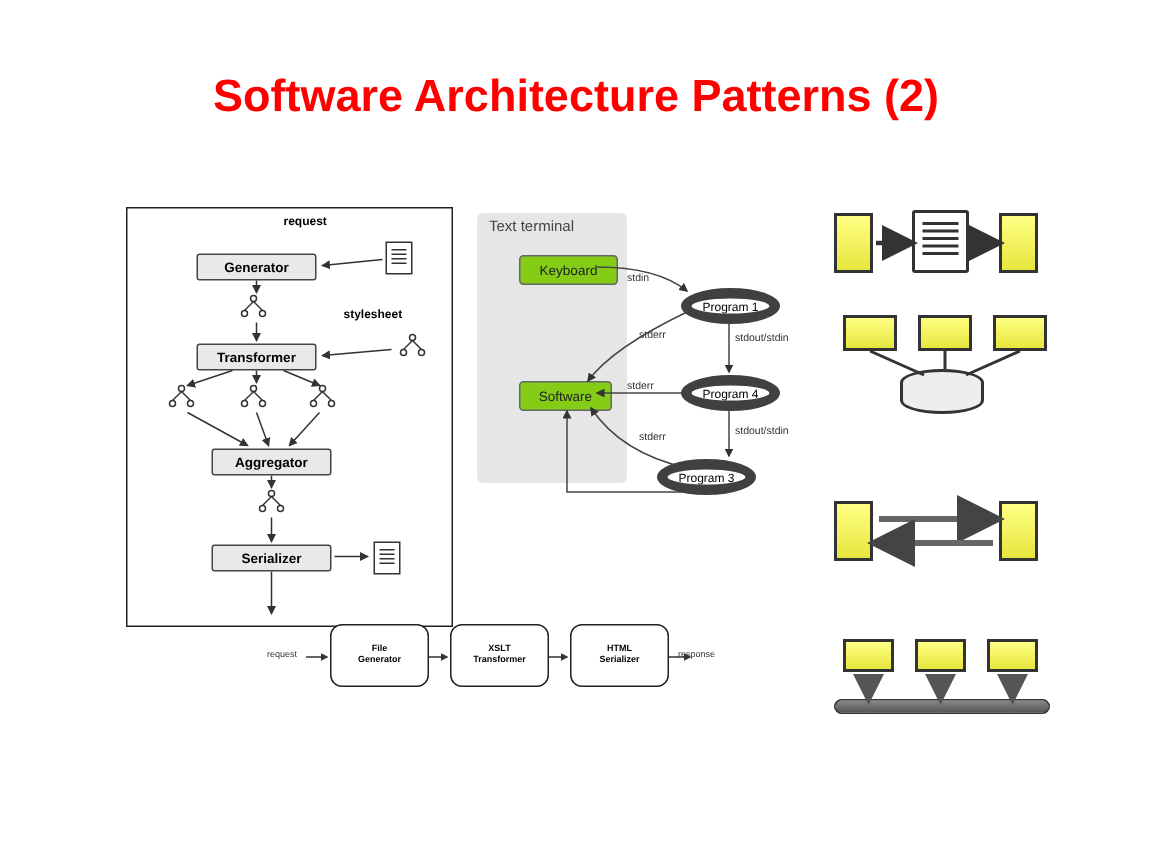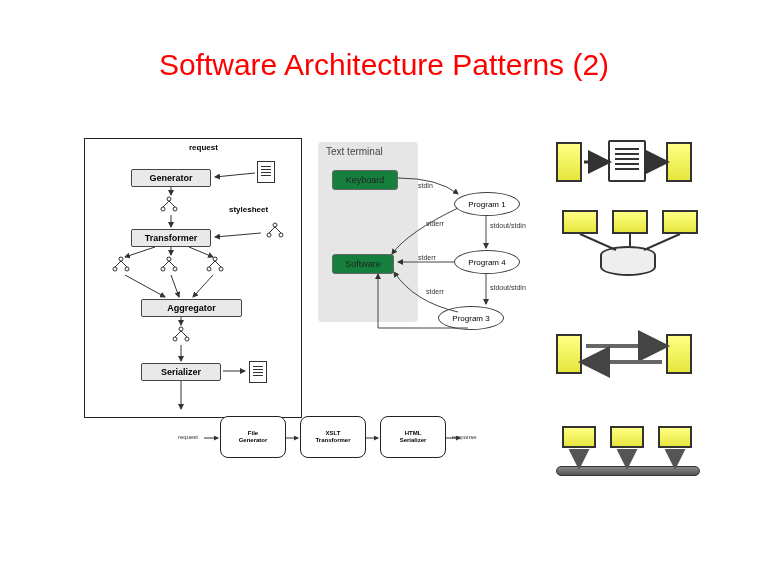--- a/index.html
+++ b/index.html
@@ -13,21 +13,21 @@
     overflow: hidden;
   }
   .title {
     position: absolute;
     top: 48px;
     left: 0;
     right: 0;
     text-align: center;
     color: #ff0000;
     font-size: 30px;
-    font-weight: normal;
+    font-weight: bold;
   }
   
   .left-diagram {
     position: absolute;
     top: 138px;
     left: 84px;
     width: 218px;
     height: 280px;
     border: 1px solid #222;
   }
@@ -90,31 +90,32 @@
     border-radius: 4px;
   }
   .term-title {
     position: absolute;
     top: 4px; left: 8px;
     font-size: 10px;
     color: #444;
   }
   .mid-box {
     position: absolute;
-    background: #15803d;
+    background: #84cc16;
     border: 1px solid #666;
     border-radius: 3px;
     font-size: 9px;
     text-align: center;
     padding: 4px 6px;
     color: #222;
+    margin-left: 14px;
   }
   .ellipse {
     position: absolute;
-    border: 1px solid #404040;
+    border: 7px solid #404040;
     border-radius: 50%;
     font-size: 8px;
     text-align: center;
     display: flex;
     align-items: center;
     justify-content: center;
     background: #fff;
   }
   .mid-lbl {
     position: absolute;
@@ -213,21 +214,21 @@
         <line x1="12" y1="6" x2="18" y2="12" stroke="#333"></line>
       </svg></div>
   <div class="tree" style="top:116px;left:118px"><svg viewBox="0 0 24 20">
         <circle cx="12" cy="4" r="2" fill="none" stroke="#333"></circle>
         <circle cx="6" cy="14" r="2" fill="none" stroke="#333"></circle>
         <circle cx="18" cy="14" r="2" fill="none" stroke="#333"></circle>
         <line x1="12" y1="6" x2="6" y2="12" stroke="#333"></line>
         <line x1="12" y1="6" x2="18" y2="12" stroke="#333"></line>
       </svg></div>
 
-  <div class="node-box" style="top:160px;left:56px;width:101px">Aggregator</div>
+  <div class="node-box" style="top:160px;left:56px;width:80px">Aggregator</div>
 
   <div class="tree" style="top:186px;left:84px"><svg viewBox="0 0 24 20">
         <circle cx="12" cy="4" r="2" fill="none" stroke="#333"></circle>
         <circle cx="6" cy="14" r="2" fill="none" stroke="#333"></circle>
         <circle cx="18" cy="14" r="2" fill="none" stroke="#333"></circle>
         <line x1="12" y1="6" x2="6" y2="12" stroke="#333"></line>
         <line x1="12" y1="6" x2="18" y2="12" stroke="#333"></line>
       </svg></div>
 
   <div class="node-box" style="top:224px;left:56px;width:80px">Serializer</div>

